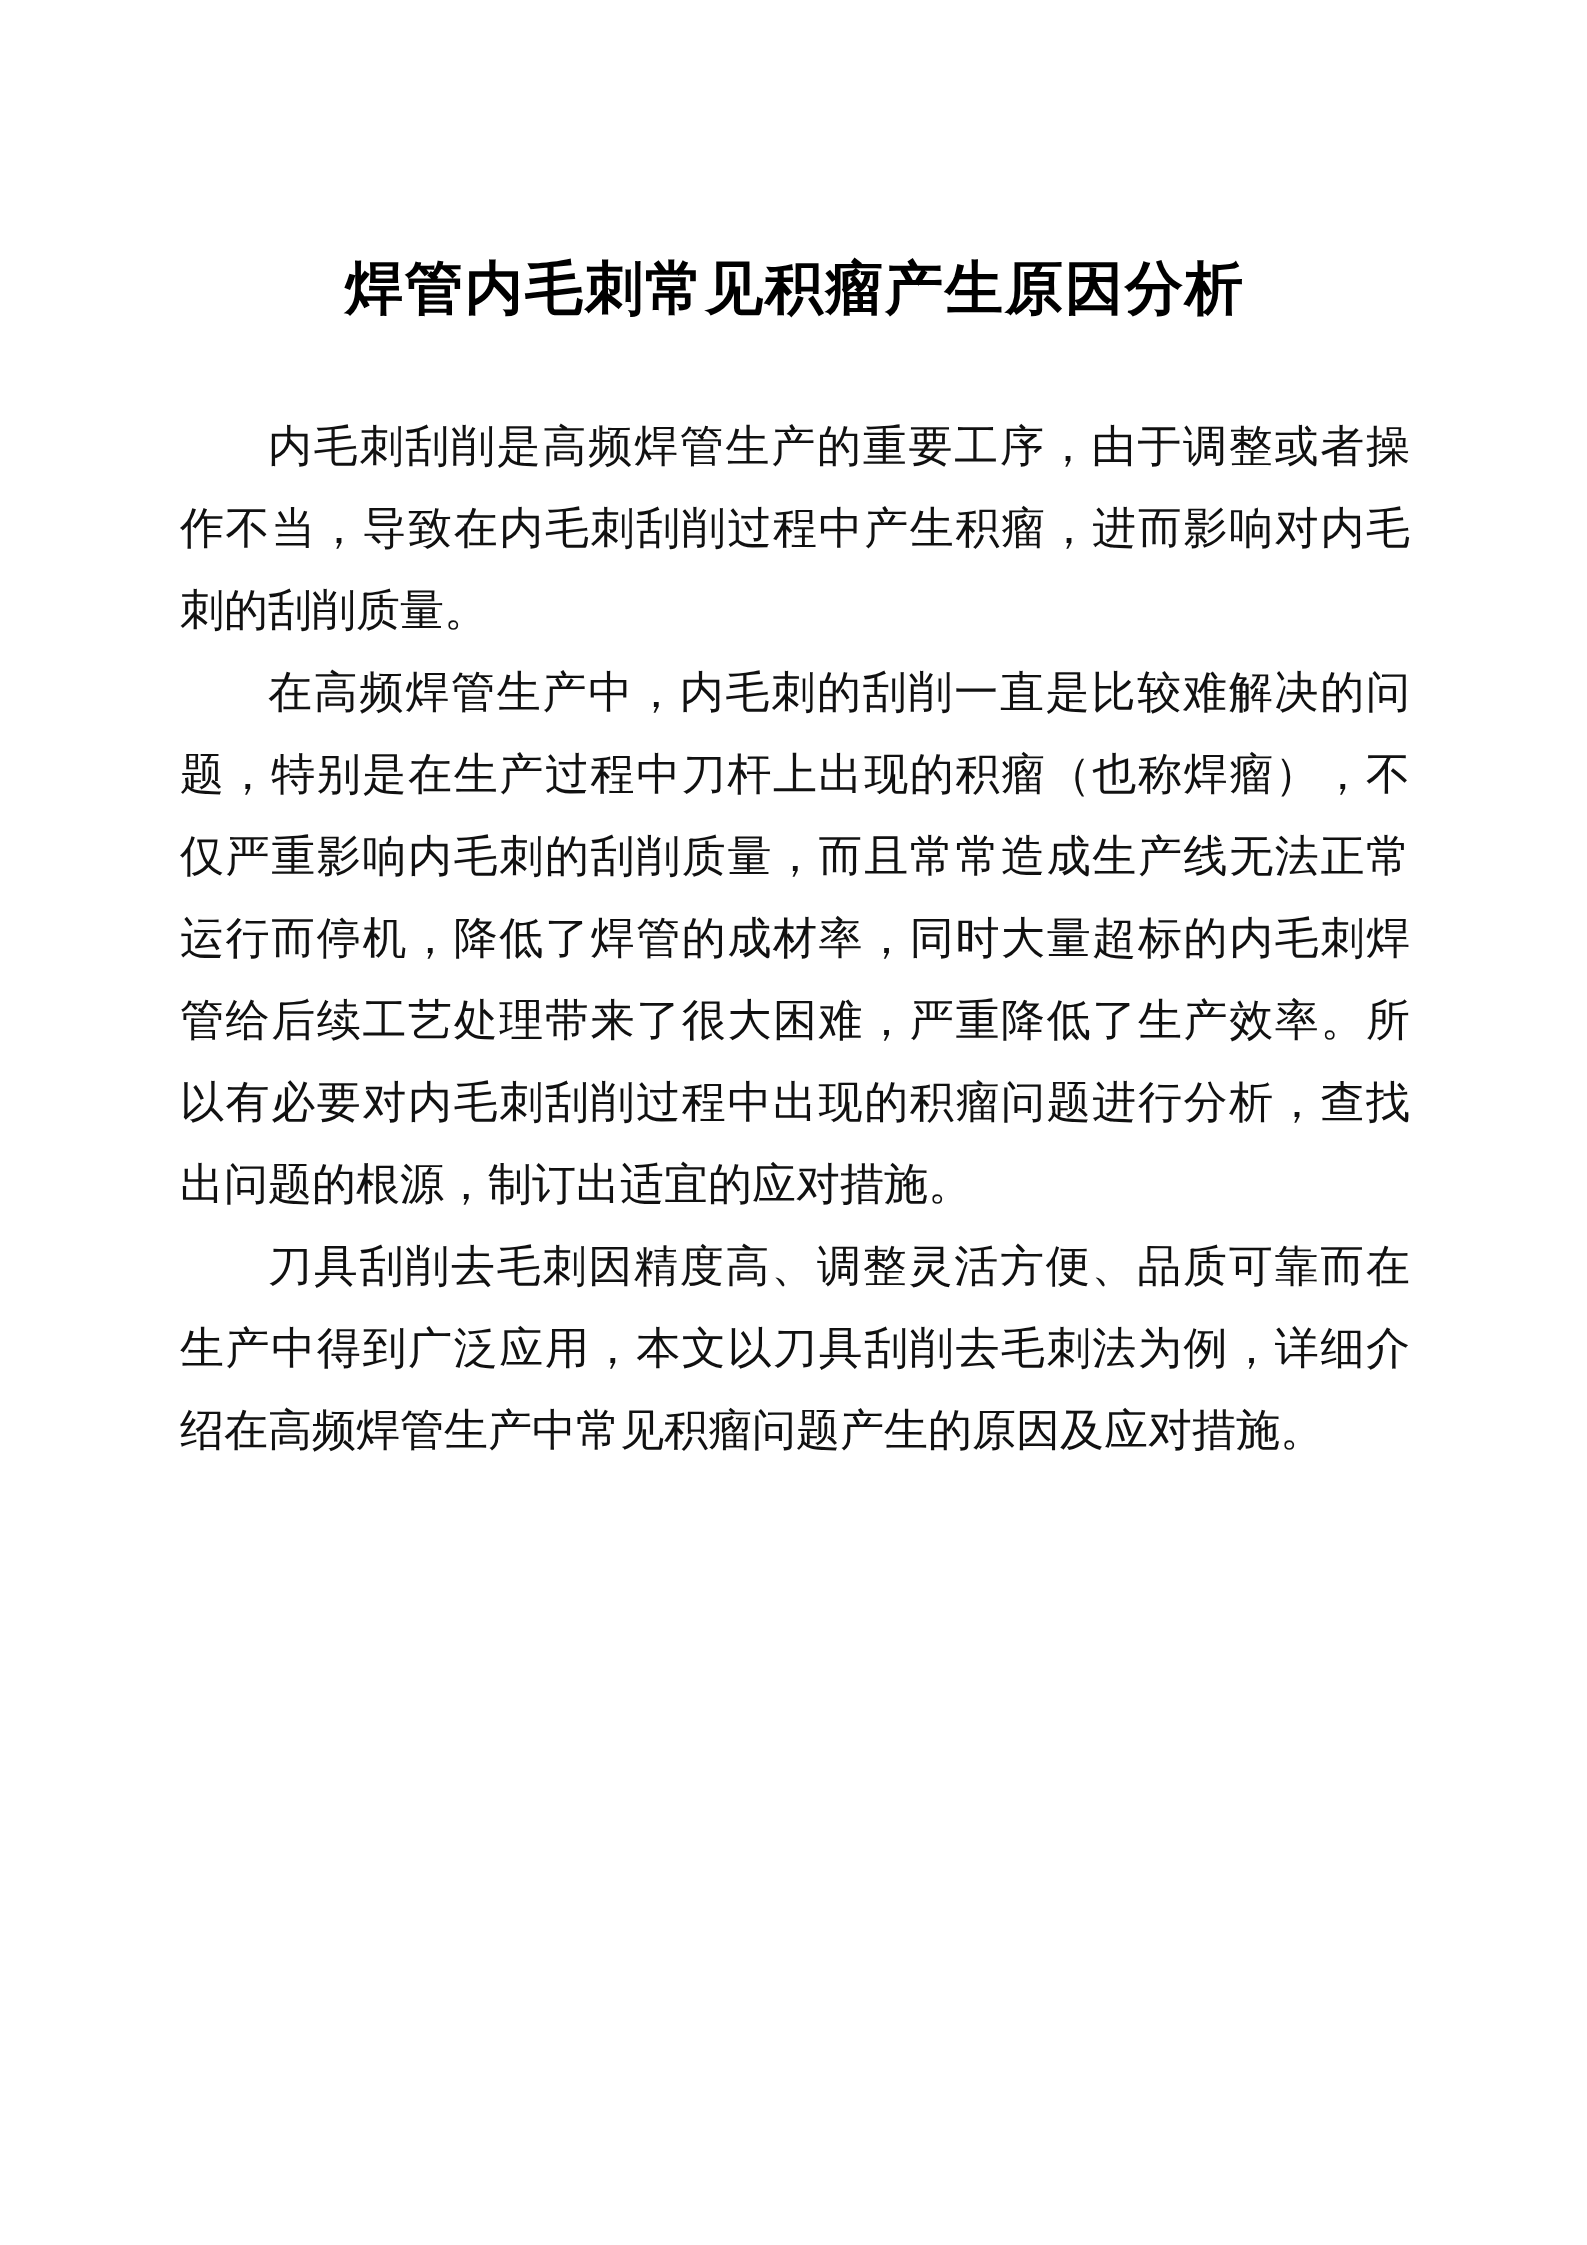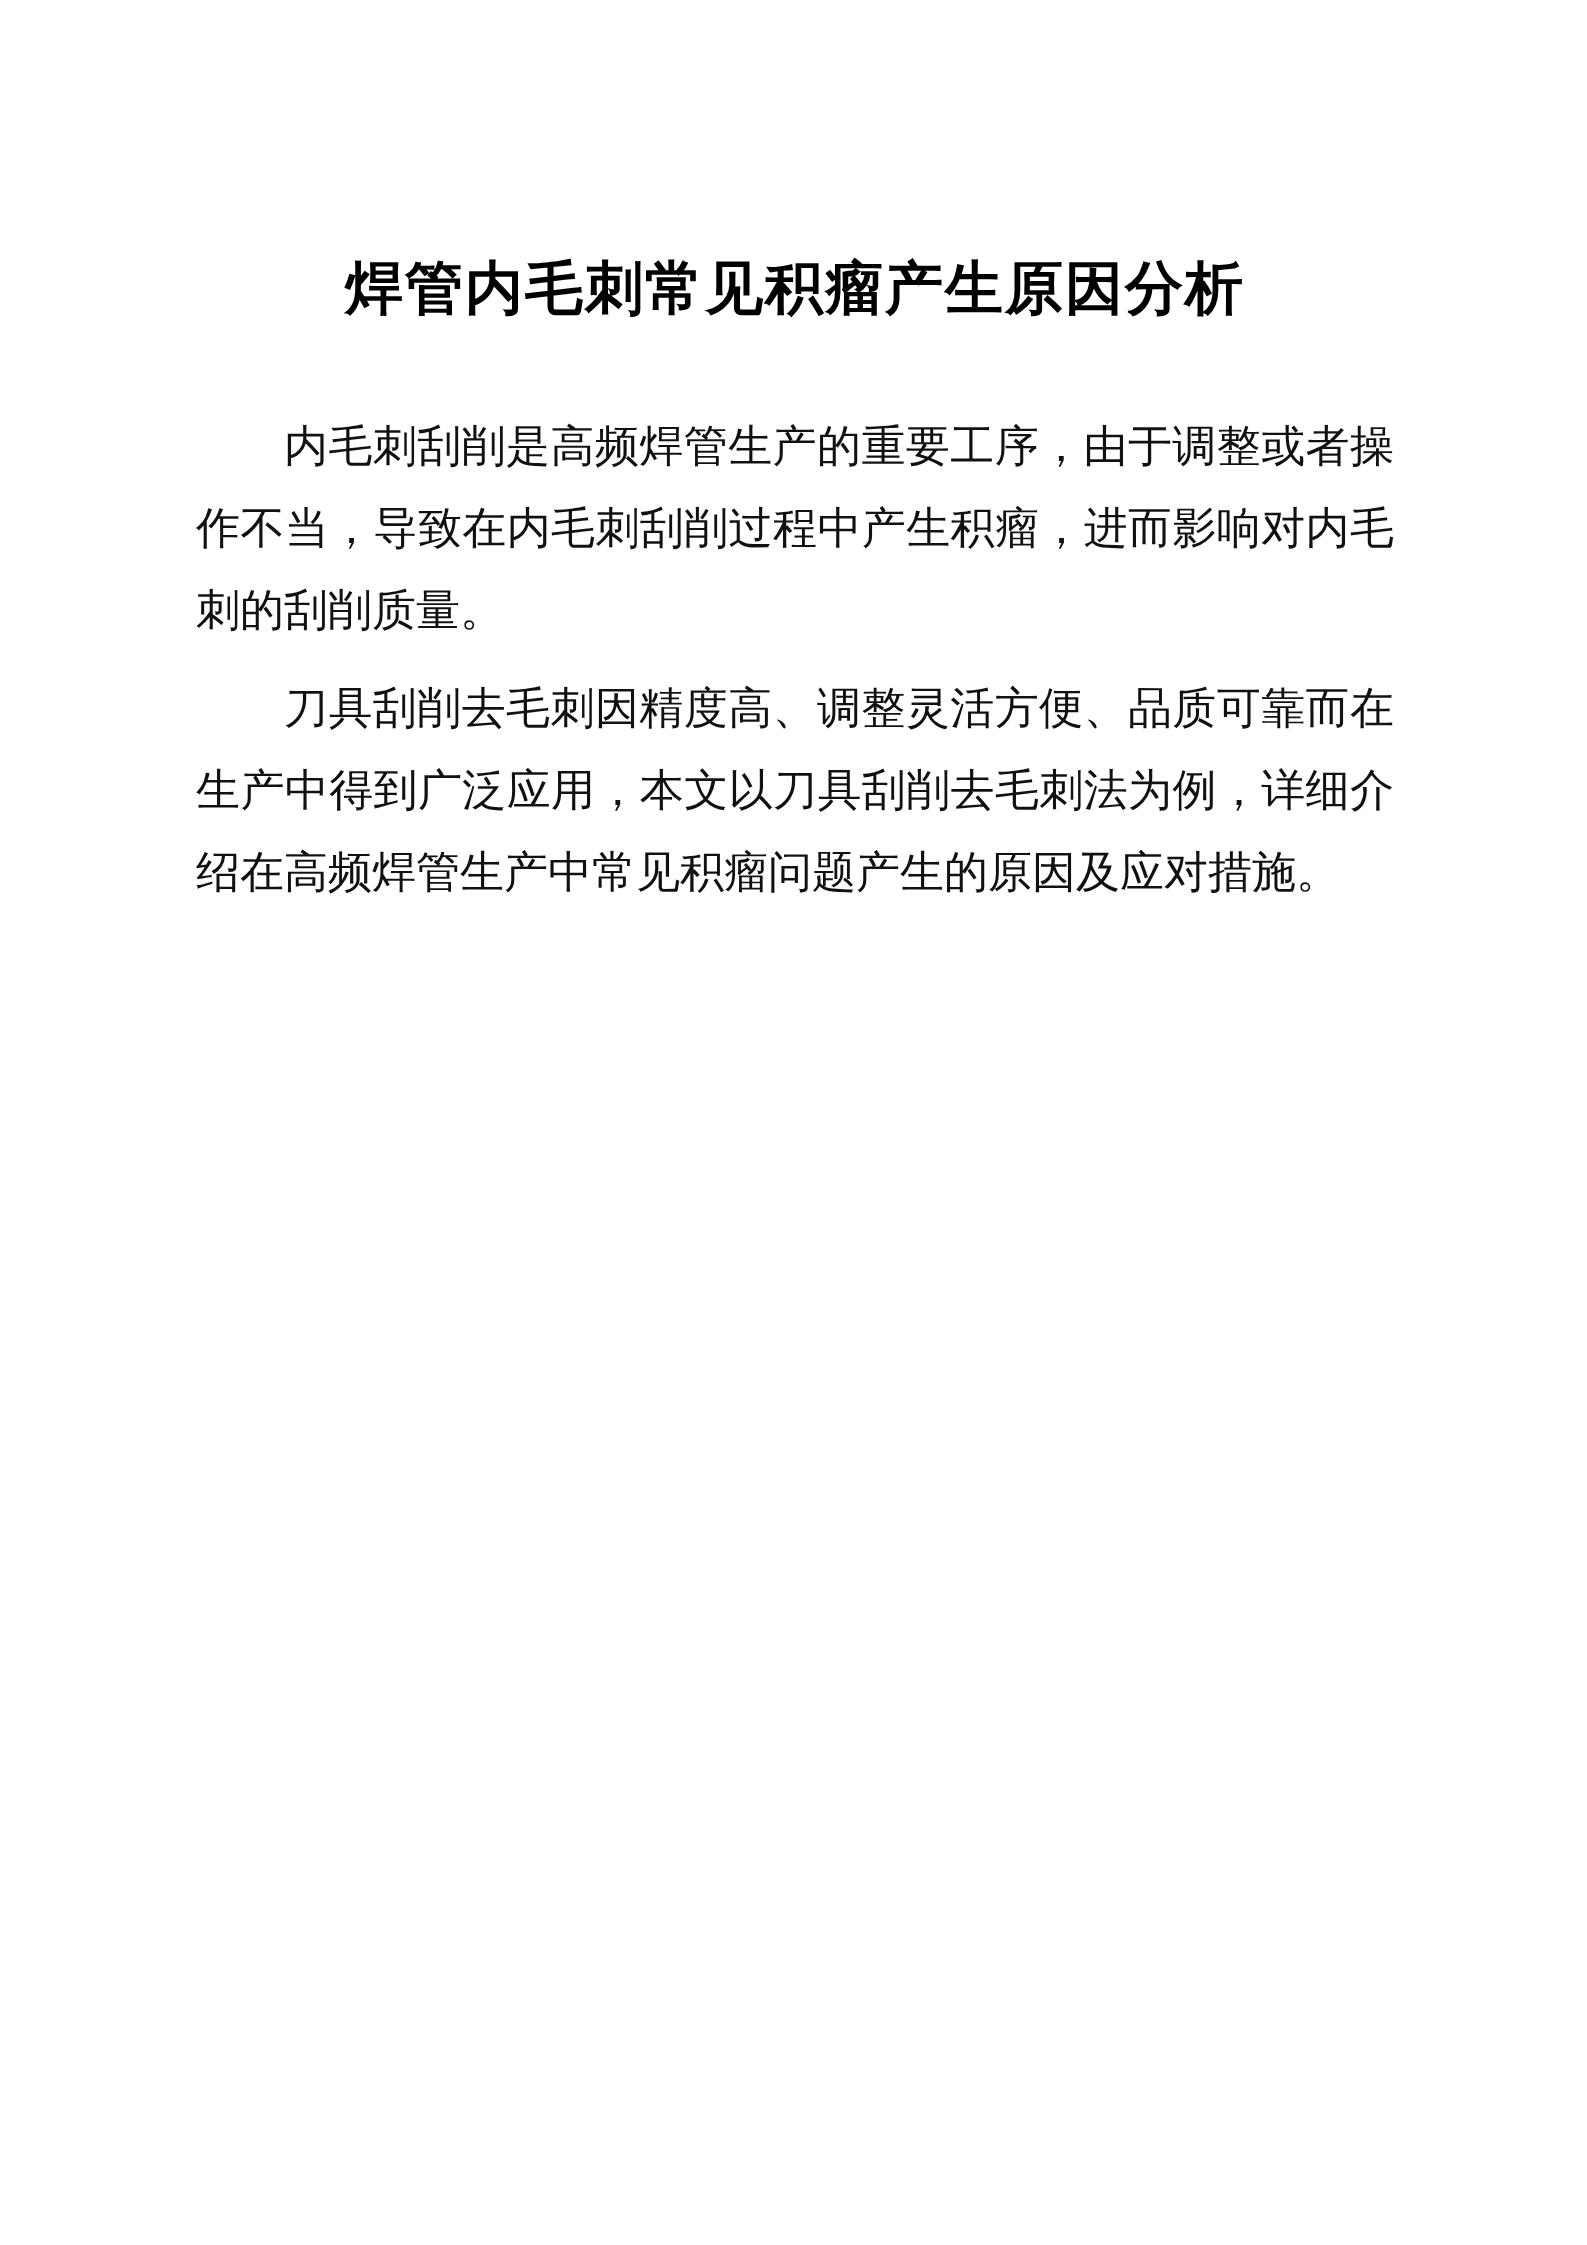--- a/index.html
+++ b/index.html
@@ -29,26 +29,27 @@
     color: #000000;
   }
   .body-text {
     margin-top: 80px;
     font-size: 44px;
     line-height: 82px;
     color: #111111;
     text-align: justify;
   }
   .body-text p {
-    margin: 16px;
+    margin: 0;
     text-indent: 2em;
   }
 </style>
 </head>
 <body>
 
 <div class="page">
   <h1 class="title">焊管内毛刺常见积瘤产生原因分析</h1>
   <div class="body-text">
     <p>内毛刺刮削是高频焊管生产的重要工序，由于调整或者操作不当，导致在内毛刺刮削过程中产生积瘤，进而影响对内毛刺的刮削质量。</p>
+    <p>在高频焊管生产中，内毛刺的刮削一直是比较难解决的问题，特别是在生产过程中刀杆上出现的积瘤（也称焊瘤），不仅严重影响内毛刺的刮削质量，而且常常造成生产线无法正常运行而停机，降低了焊管的成材率，同时大量超标的内毛刺焊管给后续工艺处理带来了很大困难，严重降低了生产效率。所以有必要对内毛刺刮削过程中出现的积瘤问题进行分析，查找出问题的根源，制订出适宜的应对措施。</p>
     <p>刀具刮削去毛刺因精度高、调整灵活方便、品质可靠而在生产中得到广泛应用，本文以刀具刮削去毛刺法为例，详细介绍在高频焊管生产中常见积瘤问题产生的原因及应对措施。</p>
   </div>
 </div>
 
 </body></html>

